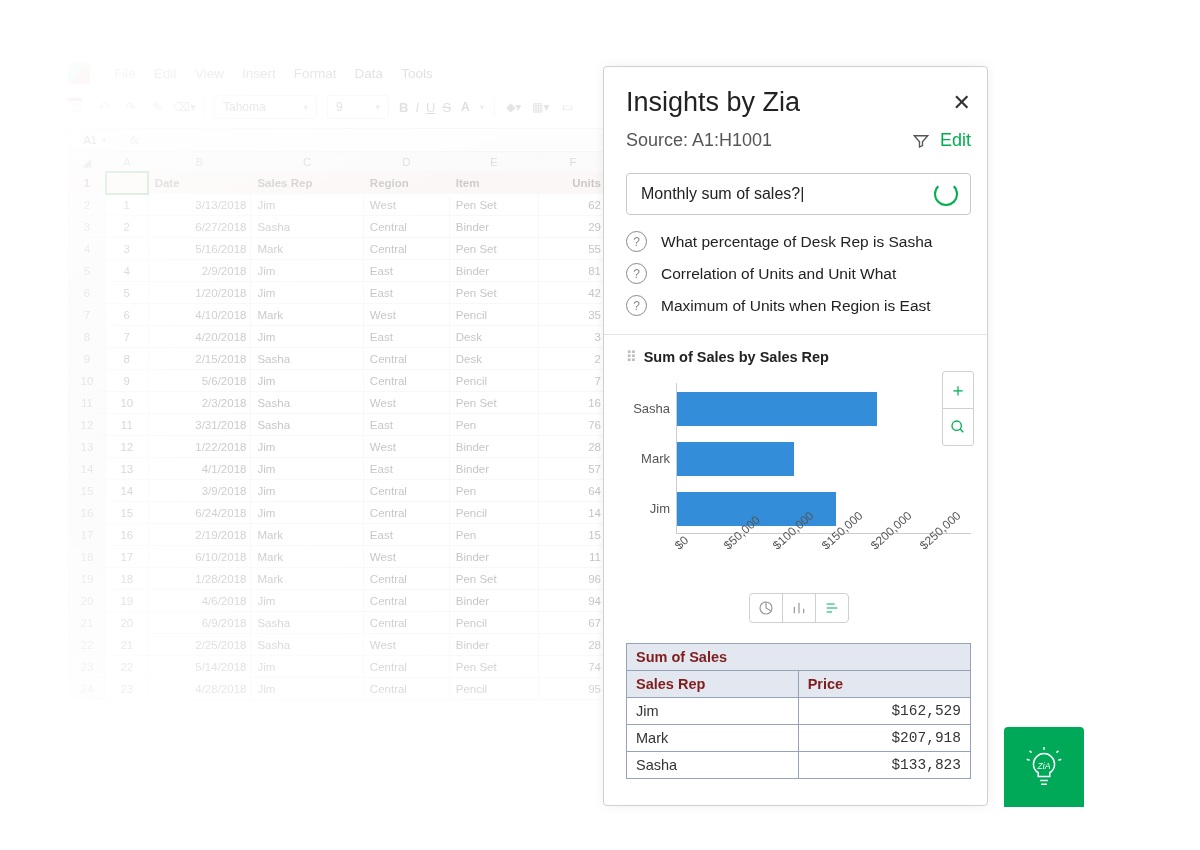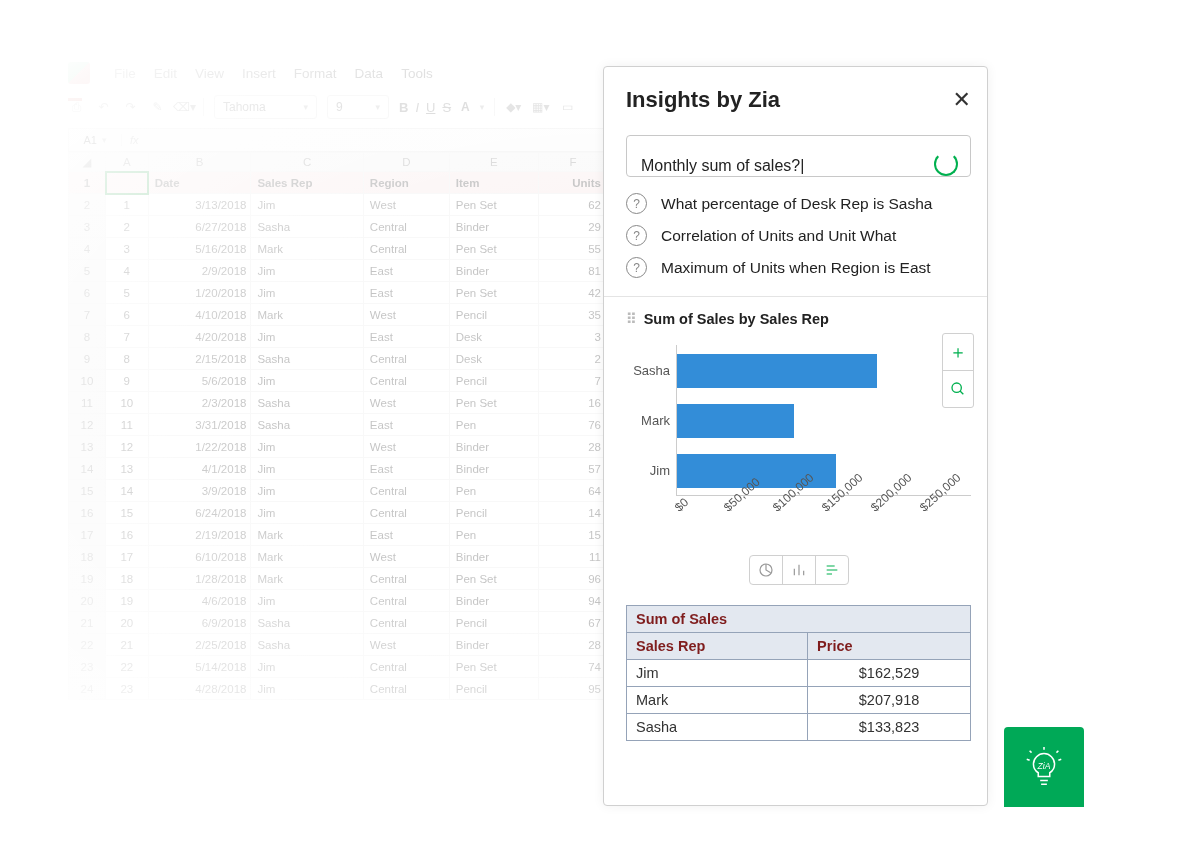--- a/index.html
+++ b/index.html
@@ -46,28 +46,28 @@
   .grid .c-units{text-align:right;}
   .sel-cell{outline:2px solid #2ea44f;outline-offset:-1px;}
 
   
   .fade-mask{position:absolute;inset:0;pointer-events:none;
     background:radial-gradient(ellipse 70% 60% at 50% 48%,rgba(255,255,255,0) 40%,rgba(255,255,255,1) 95%);}
 
   
   .zia{position:absolute;left:603px;top:66px;width:385px;height:740px;background:#fff;border:1.5px solid var(--border);border-radius:4px;box-shadow:0 0 12px rgba(0,0,0,.06);padding:20px 16px 10px 22px;box-sizing:border-box;display:flex;flex-direction:column;font-size:15px;overflow:hidden;}
   .zia-head{display:flex;align-items:center;justify-content:space-between;}
-  .zia-title{font-size:22px;font-weight:700;color:#222;}
+  .zia-title{font-size:27px;font-weight:400;color:#222;}
   .zia-close{font-size:22px;color:#333;cursor:pointer;font-weight:300;}
   .zia-src{display:flex;align-items:center;margin-top:12px;}
   .src-txt{font-size:18px;color:#555;}
   .filter-ico{margin-left:auto;margin-right:10px;width:18px;height:18px;}
   .edit-link{color:var(--green);font-size:18px;font-weight:500;}
 
-  .ask{margin-top:22px;display:flex;align-items:flex-end;border:1px solid #c8c8c8;border-radius:4px;height:40px;padding:0 12px;}
+  .ask{margin-top:22px;display:flex;align-items:center;border:1px solid #c8c8c8;border-radius:4px;height:40px;padding:0 12px;}
   .ask input{flex:1;border:none;outline:none;font-size:16px;color:#222;background:transparent;}
   .spin{width:20px;height:20px;border:2px solid var(--green);border-top-color:transparent;border-radius:50%;animation:spin 1s linear infinite;}
   @keyframes spin{to{transform:rotate(360deg);}}
 
   .sugs{margin-top:16px;display:flex;flex-direction:column;gap:11px;font-size:15.5px;color:#222;}
   .sug{display:flex;align-items:center;gap:14px;cursor:pointer;}
   .q-ico{width:19px;height:19px;border:1.5px solid #888;border-radius:50%;display:flex;align-items:center;justify-content:center;font-size:12px;color:#888;}
 
   .hr{height:1px;background:#e4e4e4;margin:18px -22px 0;}
 
@@ -89,21 +89,21 @@
 
   .chart-types{display:flex;gap:0;border:1px solid var(--border);border-radius:4px;width:fit-content;margin:4px auto 0;}
   .ct{width:32px;height:28px;display:flex;align-items:center;justify-content:center;color:#999;border-right:1px solid var(--border);cursor:pointer;}
   .ct:last-child{border-right:none;}
   .ct.active{color:var(--green);}
 
   
   .sum-tbl{margin-top:20px;border:1.5px solid #7d8fa8;border-collapse:collapse;width:100%;font-size:14.5px;}
   .sum-tbl td,.sum-tbl th{border:1px solid #95a3b8;padding:5px 9px;}
   .sum-tbl .h td{background:#e3e8f0;font-weight:700;color:#7f1d1d;}
-  .sum-tbl .v{text-align:center;}
+  .sum-tbl .v{text-align:right;font-family:Liberation Mono, monospace;}
 
   
   .bulb{position:absolute;right:116px;top:727px;width:80px;height:80px;background:#00a957;display:flex;align-items:center;justify-content:center;border-radius:4px 4px 0 0;}
   .bulb svg{stroke:#fff;fill:none;stroke-width:1.6;}
 </style>
 </head>
 <body>
 
 <div class="ss">
   <div class="menubar">
@@ -385,20 +385,27 @@
         </tr>
       </tbody>
   </table>
 </div>
 <div class="fade-mask"></div>
 
 <div class="zia">
   <div class="zia-head">
     <div class="zia-title">Insights by Zia</div>
     <div class="zia-close">✕</div>
+  </div>
+  <div class="zia-src">
+    <span class="src-txt">Source: A1:H1001</span>
+    <svg class="filter-ico" viewBox="0 0 24 24" fill="none" stroke="#555" stroke-width="1.8">
+        <path d="M3 5h18l-7 8v5l-4 2v-7L3 5z"></path>
+      </svg>
+    <span class="edit-link">Edit</span>
   </div>
 
   <div class="ask">
     <input value="Monthly sum of sales?|" style="">
     <div class="spin"></div>
   </div>
 
   <div class="sugs">
     <div class="sug">
         <span class="q-ico">?</span>

